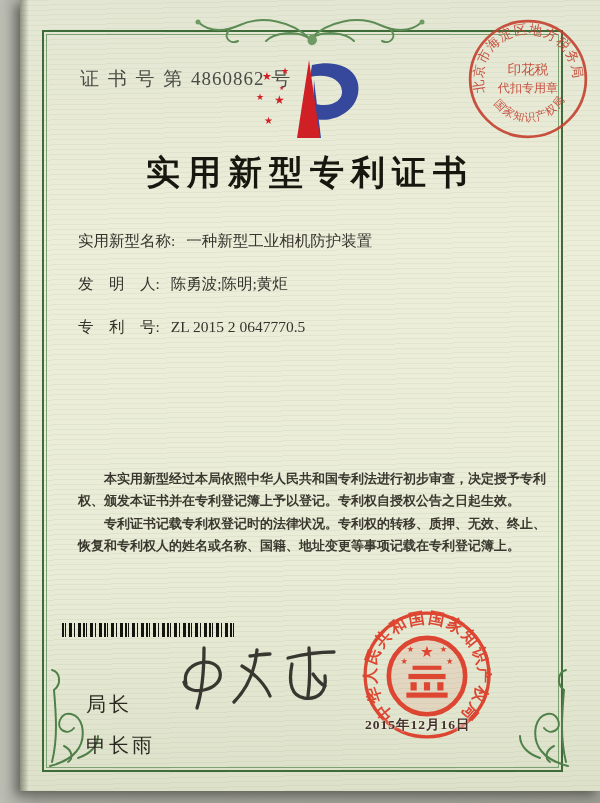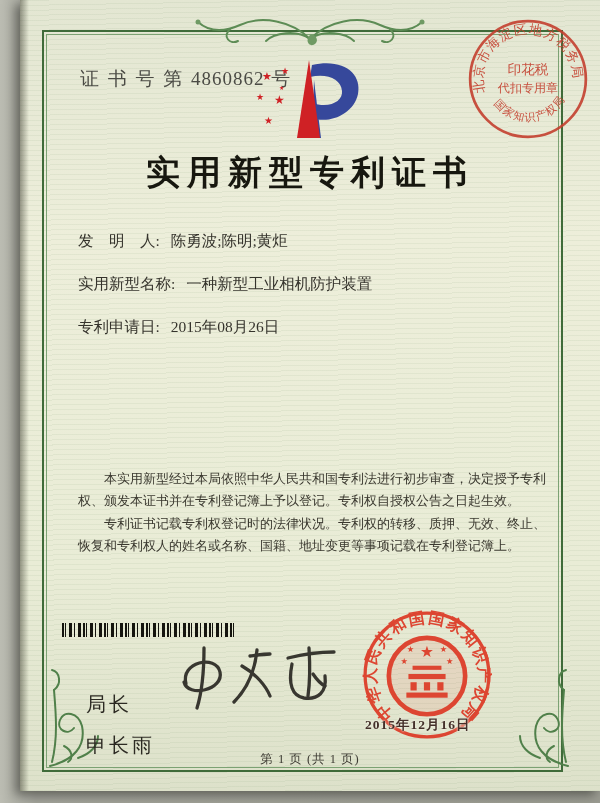--- a/index.html
+++ b/index.html
@@ -44,21 +44,21 @@
 
   
   .fields { position:absolute; left:58px; top:231px; width:470px; font-size:15.5px; color:#35332c; }
   .field-row { height:42.8px; white-space:nowrap; }
   .field-row .lbl { display:inline-block; }
   .field-row .val { margin-left:7px; }
 
   
   .body-text { position:absolute; left:58px; top:468px; width:468px;
     font-size:13px; line-height:1.72; color:#3a382f; text-align:justify; }
-  .body-text p { text-indent:2em; }
+  .body-text p { text-indent:2em;font-weight:bold; }
 
   
   .barcode { position:absolute; left:42px; top:623px; width:172px; height:14px;
     background:repeating-linear-gradient(90deg,
       #15150f 0 2px, transparent 2px 3px,
       #15150f 3px 4px, transparent 4px 7px,
       #15150f 7px 10px, transparent 10px 12px,
       #15150f 12px 13px, transparent 13px 16px,
       #15150f 16px 19px, transparent 19px 21px); }
 
@@ -155,30 +155,30 @@
         <textPath href="#taxBottom" startOffset="4">国家知识产权局</textPath>
       </text>
       <text x="58" y="53" font-size="13" fill="#c4402f" text-anchor="middle">印花税</text>
       <text x="58" y="70" font-size="11.5" fill="#c4402f" text-anchor="middle">代扣专用章</text>
     </svg>
 
     <div class="title">实用新型专利证书</div>
 
     <div class="fields">
       <div class="field-row">
+        <span class="lbl">实用新型名称:</span>
+        <span class="val">一种新型工业相机防护装置</span>
+      </div>
+      <div class="field-row">
         <span class="lbl">发　明　人:</span>
         <span class="val">陈勇波;陈明;黄炬</span>
       </div>
       <div class="field-row">
-        <span class="lbl">实用新型名称:</span>
-        <span class="val">一种新型工业相机防护装置</span>
-      </div>
-      <div class="field-row">
-        <span class="lbl">专利申请日:</span>
-        <span class="val">2015年08月26日</span>
+        <span class="lbl">专　利　号:</span>
+        <span class="val">ZL 2015 2 0647770.5</span>
       </div>
     </div>
 
     <div class="body-text">
       <p>本实用新型经过本局依照中华人民共和国专利法进行初步审查，决定授予专利权、颁发本证书并在专利登记簿上予以登记。专利权自授权公告之日起生效。</p>
       <p>专利证书记载专利权登记时的法律状况。专利权的转移、质押、无效、终止、恢复和专利权人的姓名或名称、国籍、地址变更等事项记载在专利登记簿上。</p>
     </div>
 
     <div class="barcode"></div>
 
@@ -223,16 +223,15 @@
           <rect x="45" y="62" width="36" height="5"></rect>
           <rect x="47" y="70" width="6" height="8"></rect>
           <rect x="60" y="70" width="6" height="8"></rect>
           <rect x="73" y="70" width="6" height="8"></rect>
           <rect x="43" y="80" width="40" height="5"></rect>
         </g>
       </g>
     </svg>
     <div class="seal-date">2015年12月16日</div>
 
-    <div class="footer">第 1 页 (共 1 页)</div>
 
   </div>
 </div>
 
 </body></html>

